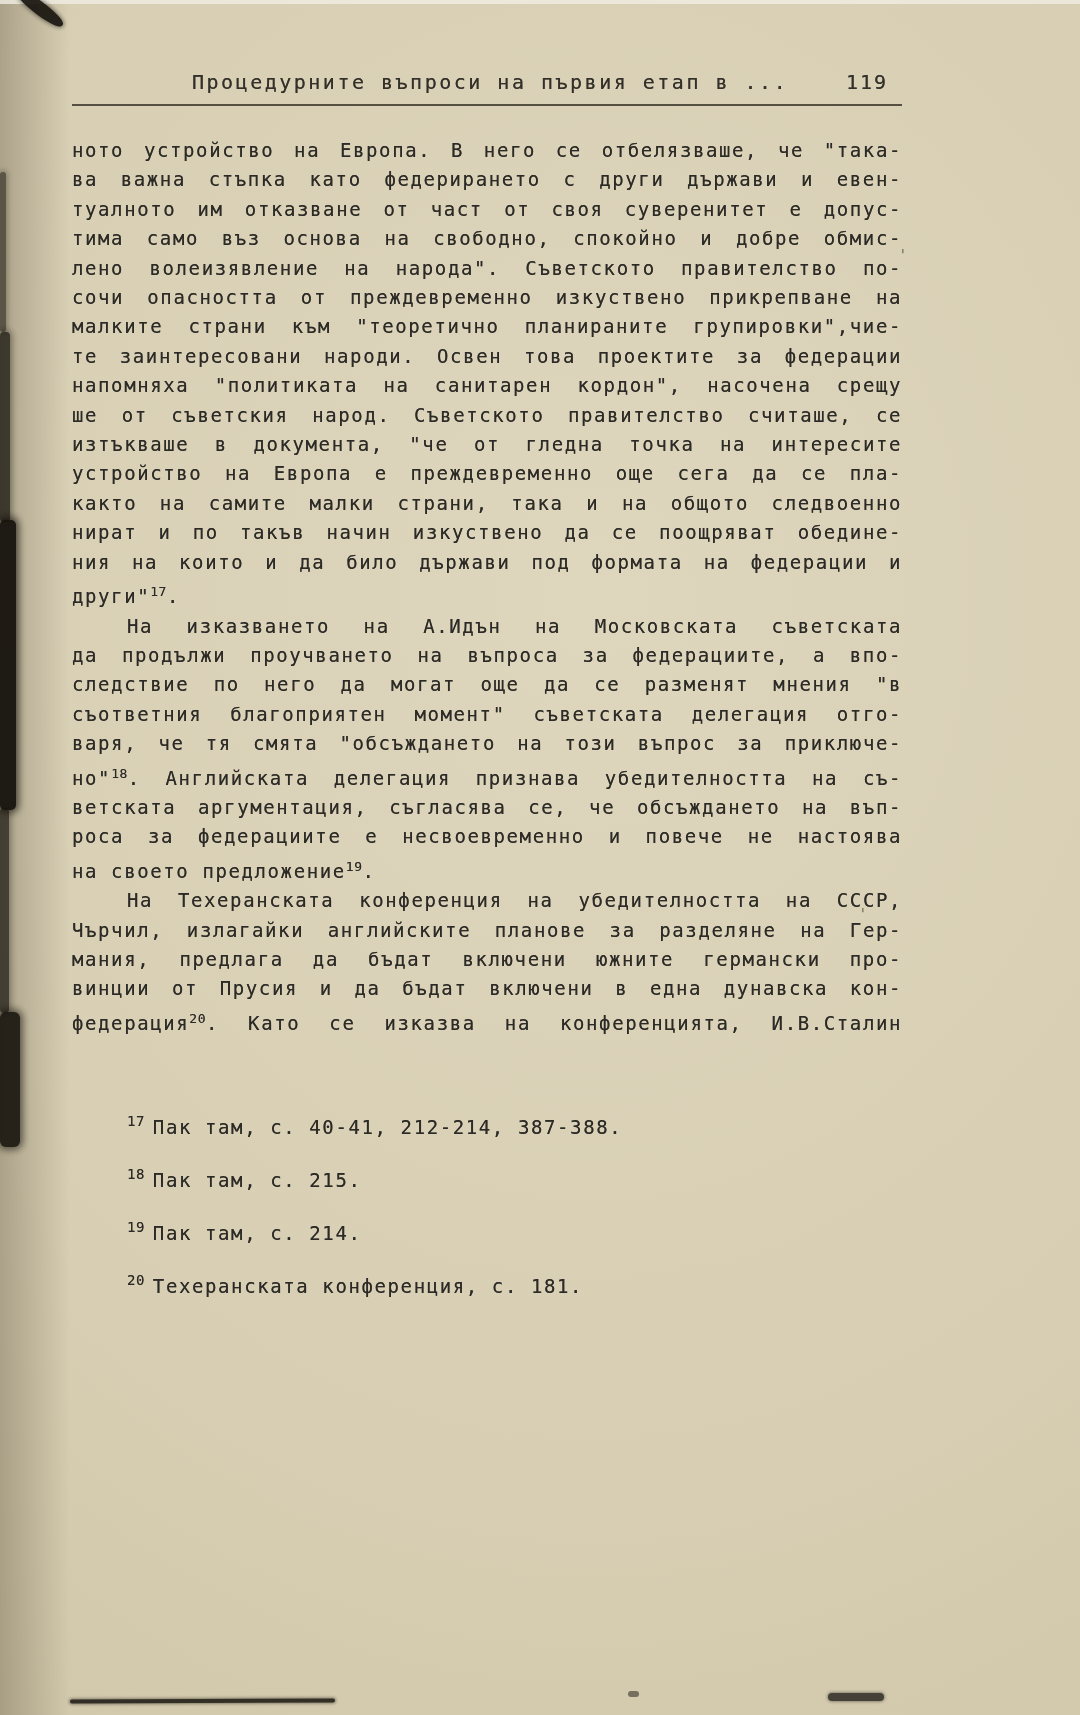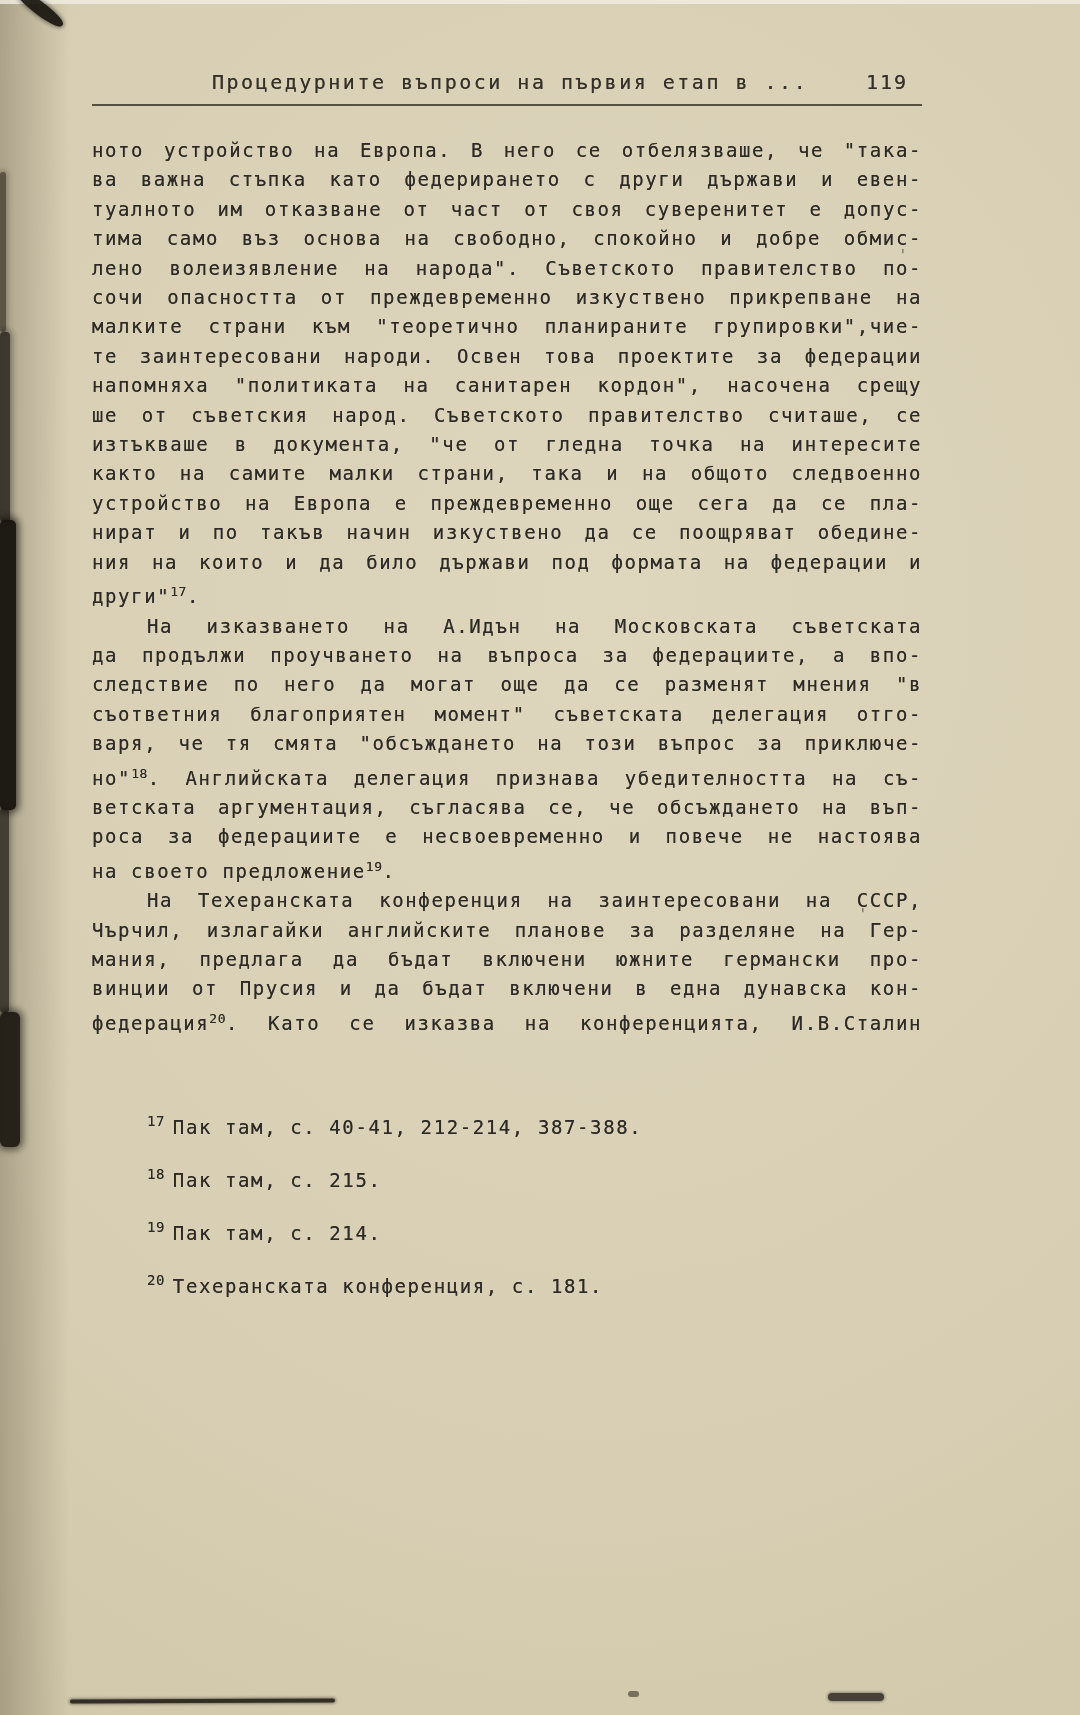--- a/index.html
+++ b/index.html
@@ -33,21 +33,21 @@
   .m-seg3 { left:0; top:520px;  width:16px; height:290px; opacity:0.95; box-shadow:0 0 7px 3px rgba(15,12,8,0.65); border-radius:5px; }
   .m-seg4 { left:0; top:808px;  width:9px;  height:205px; opacity:0.70; box-shadow:0 0 6px 2px rgba(20,16,10,0.5);  border-radius:4px; }
   .m-seg5 { left:0; top:1012px; width:20px; height:135px; opacity:0.90; box-shadow:0 0 7px 3px rgba(15,12,8,0.6);  border-radius:6px; }
   .m-bot1 { left:70px;  top:1699px; width:265px; height:4px; opacity:0.85; transform:rotate(-0.2deg); border-radius:2px; box-shadow:0 0 3px 1px rgba(20,16,10,0.5); }
   .m-bot2 { left:828px; top:1693px; width:56px;  height:8px; opacity:0.75; border-radius:4px; box-shadow:0 0 3px 1px rgba(20,16,10,0.5); }
   .m-bot3 { left:628px; top:1691px; width:11px;  height:6px; opacity:0.5; border-radius:3px; }
   .speck { position:absolute; color:#3a362c; font-size:16px; opacity:0.6; pointer-events:none; }
   .sp1 { left:898px; top:246px; }
   .sp2 { left:858px; top:905px; }
 
-  .content { position:absolute; left:92px; top:70px; width:830px; color:#2b2a26; }
+  .content { position:absolute; left:72px; top:70px; width:830px; color:#2b2a26; }
 
   .header {
     display:flex; justify-content:space-between; align-items:baseline;
     padding:0 14px 10px 120px;
     border-bottom:2px solid rgba(62,57,45,0.85);
   }
   .header .title   { font-size:20px; letter-spacing:2.5px; color:#33302a; text-shadow:0 0 0.6px rgba(45,42,34,0.7); }
   .header .pagenum { font-size:20px; letter-spacing:2px;   color:#33302a; text-shadow:0 0 0.6px rgba(45,42,34,0.7); }
 
   .body-text {
@@ -101,39 +101,39 @@
           <div class="line">ва важна стъпка като федерирането с други държави и евен-</div>
           <div class="line">туалното им отказване от част от своя суверенитет е допус-</div>
           <div class="line">тима само въз основа на свободно, спокойно и добре обмис-</div>
           <div class="line">лено волеизявление на народа". Съветското правителство по-</div>
           <div class="line">сочи опасността от преждевременно изкуствено прикрепване на</div>
           <div class="line">малките страни към "теоретично планираните групировки",чие-</div>
           <div class="line">те заинтересовани народи. Освен това проектите за федерации</div>
           <div class="line">напомняха "политиката на санитарен кордон", насочена срещу</div>
           <div class="line">ше от съветския народ. Съветското правителство считаше, се</div>
           <div class="line">изтъкваше в документа, "че от гледна точка на интересите</div>
+          <div class="line">устройство на Европа е преждевременно още сега да се пла-</div>
           <div class="line">както на самите малки страни, така и на общото следвоенно</div>
-          <div class="line">устройство на Европа е преждевременно още сега да се пла-</div>
           <div class="line">нират и по такъв начин изкуствено да се поощряват обедине-</div>
           <div class="line">ния на които и да било държави под формата на федерации и</div>
           <div class="line last">други"<sup>17</sup>.</div>
         </div>
         <div class="paragraph">
           <div class="line indent">На изказването на А.Идън на Московската съветската</div>
           <div class="line">да продължи проучването на въпроса за федерациите, а впо-</div>
           <div class="line">следствие по него да могат още да се разменят мнения "в</div>
           <div class="line">съответния благоприятен момент" съветската делегация отго-</div>
           <div class="line">варя, че тя смята "обсъждането на този въпрос за приключе-</div>
           <div class="line">но"<sup>18</sup>. Английската делегация признава убедителността на съ-</div>
           <div class="line">ветската аргументация, съгласява се, че обсъждането на въп-</div>
           <div class="line">роса за федерациите е несвоевременно и повече не настоява</div>
           <div class="line last">на своето предложение<sup>19</sup>.</div>
         </div>
         <div class="paragraph">
-          <div class="line indent">На Техеранската конференция на заинтересовани на СССР,</div>
+          <div class="line indent">На Техеранската конференция на убедителността на СССР,</div>
           <div class="line">Чърчил, излагайки английските планове за разделяне на Гер-</div>
           <div class="line">мания, предлага да бъдат включени южните германски про-</div>
           <div class="line">винции от Прусия и да бъдат включени в една дунавска кон-</div>
           <div class="line">федерация<sup>20</sup>. Като се изказва на конференцията, И.В.Сталин</div>
         </div>
       </div>
 
     <div class="footnotes">
         <div class="footnote"><sup class="fn-num">17</sup><span>Пак там, с. 40-41, 212-214, 387-388.</span></div>
         <div class="footnote"><sup class="fn-num">18</sup><span>Пак там, с. 215.</span></div>

